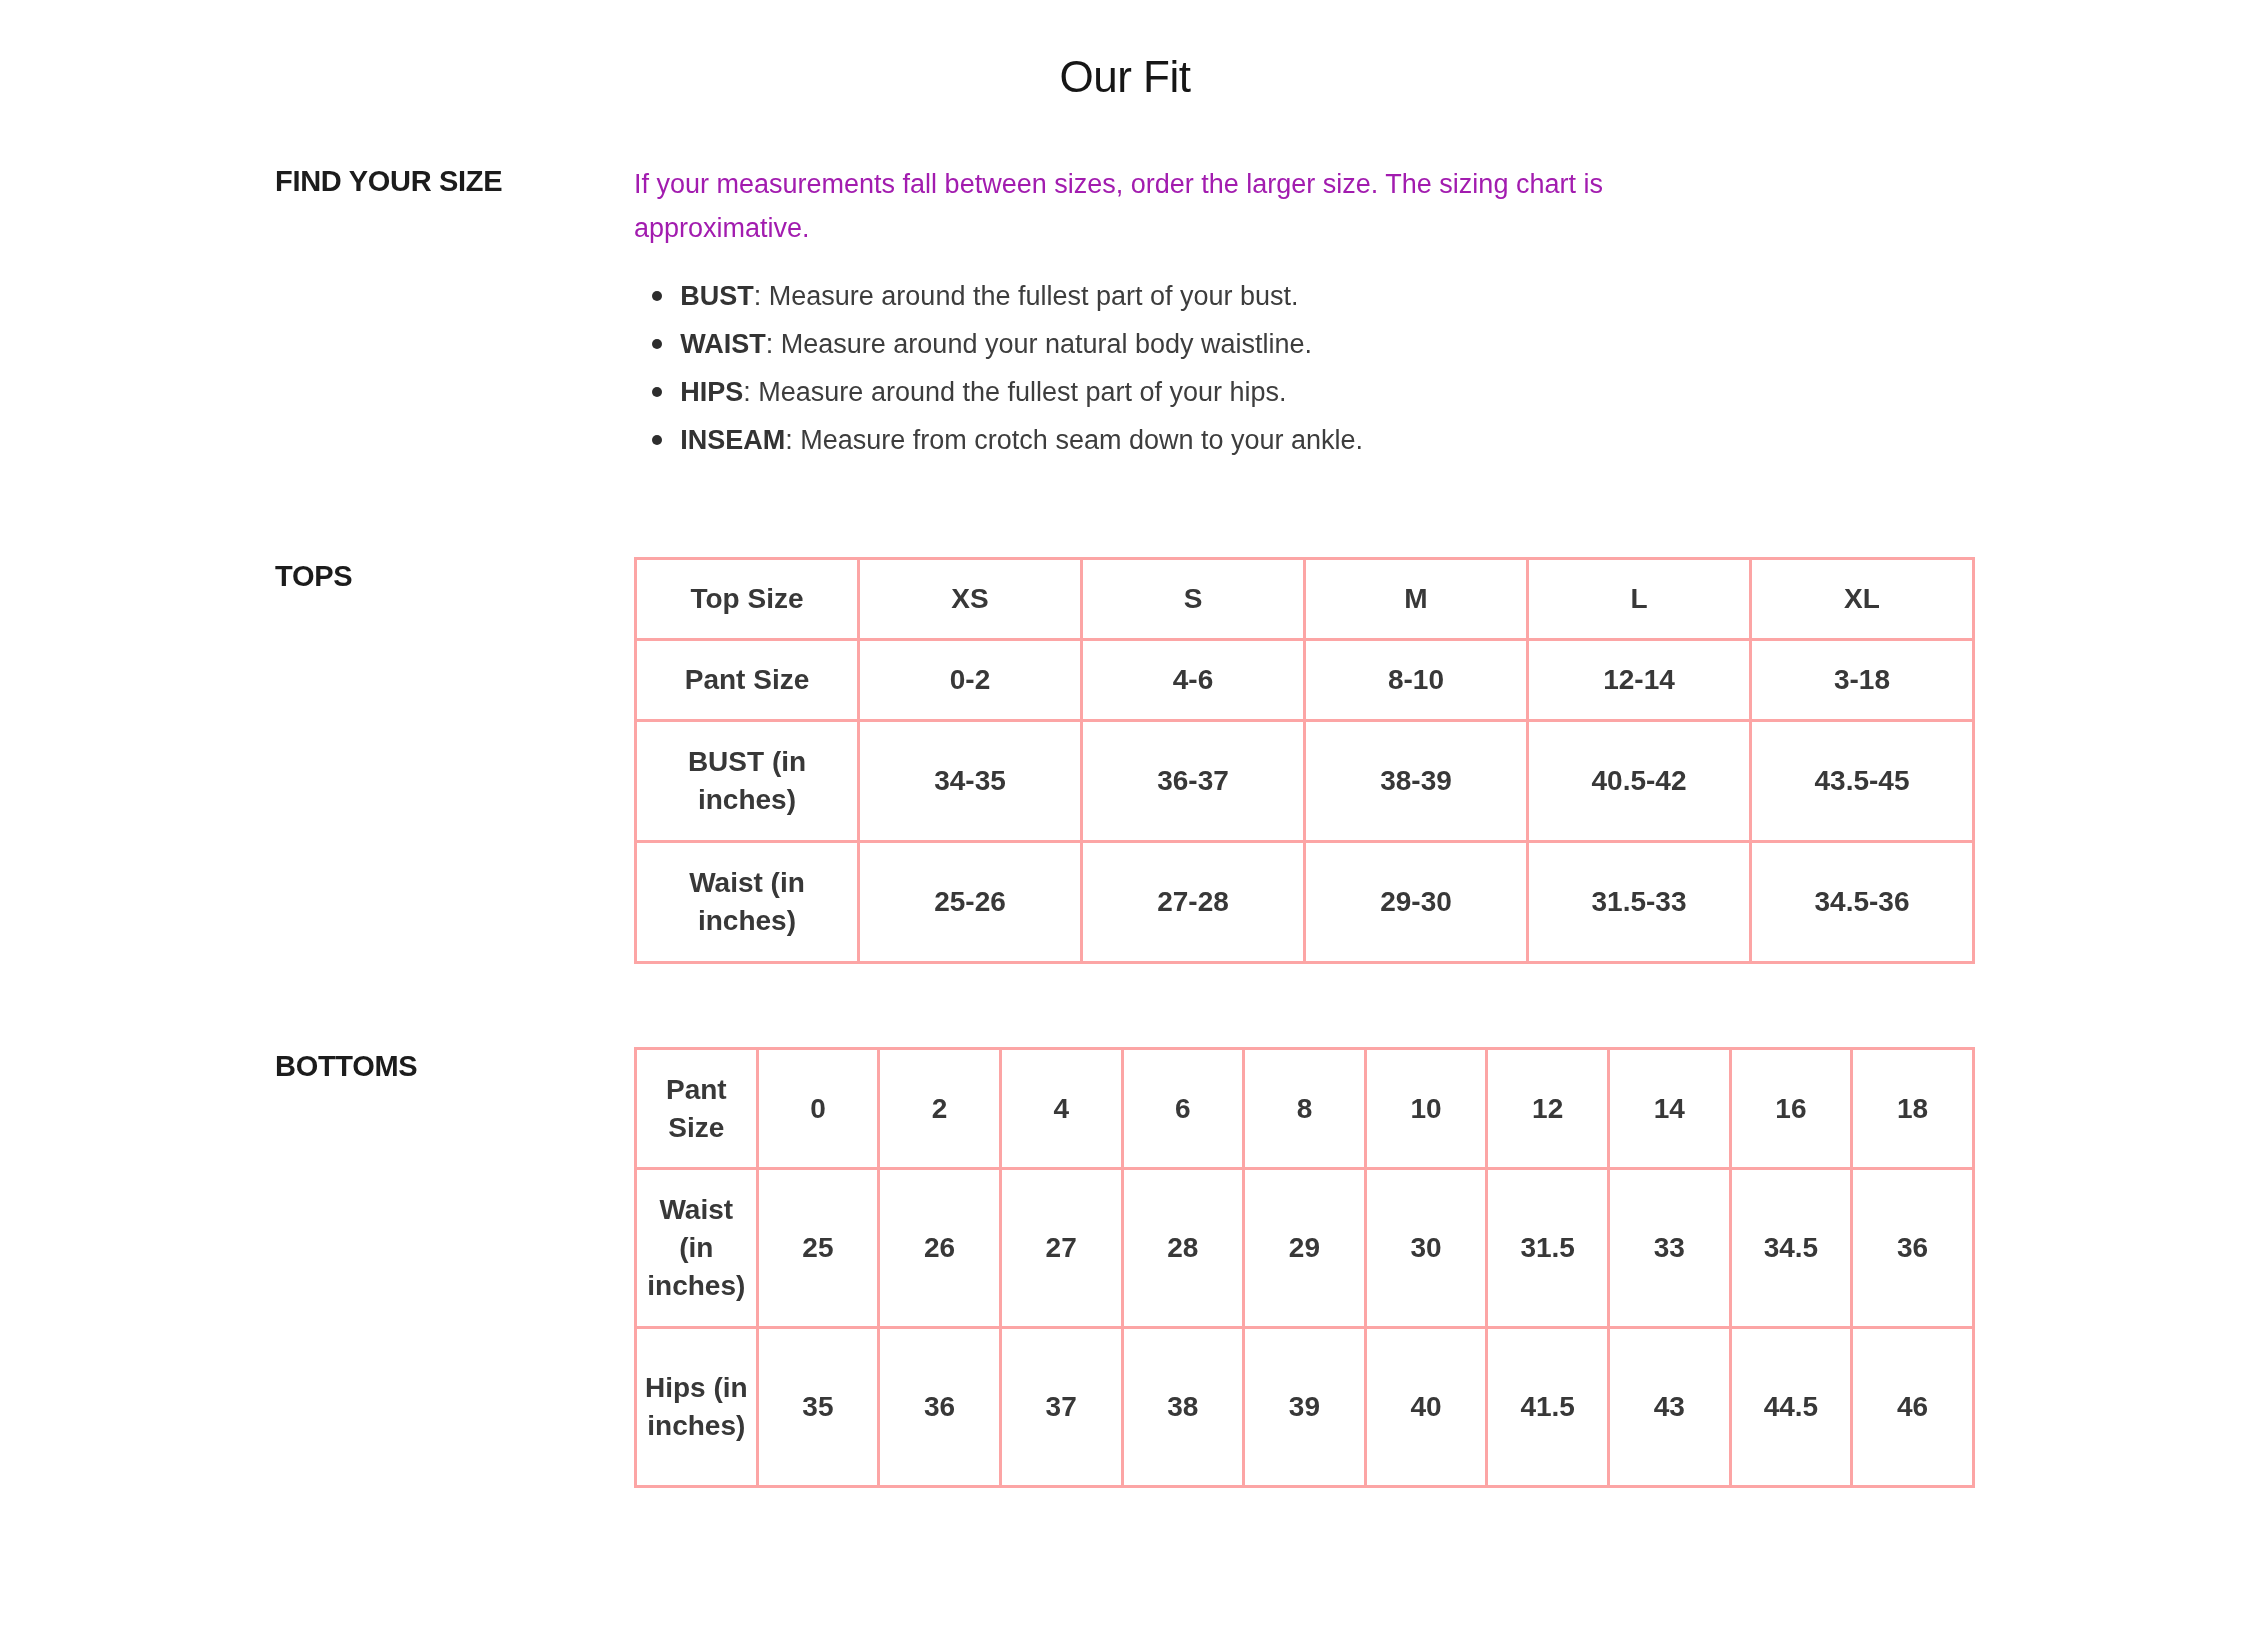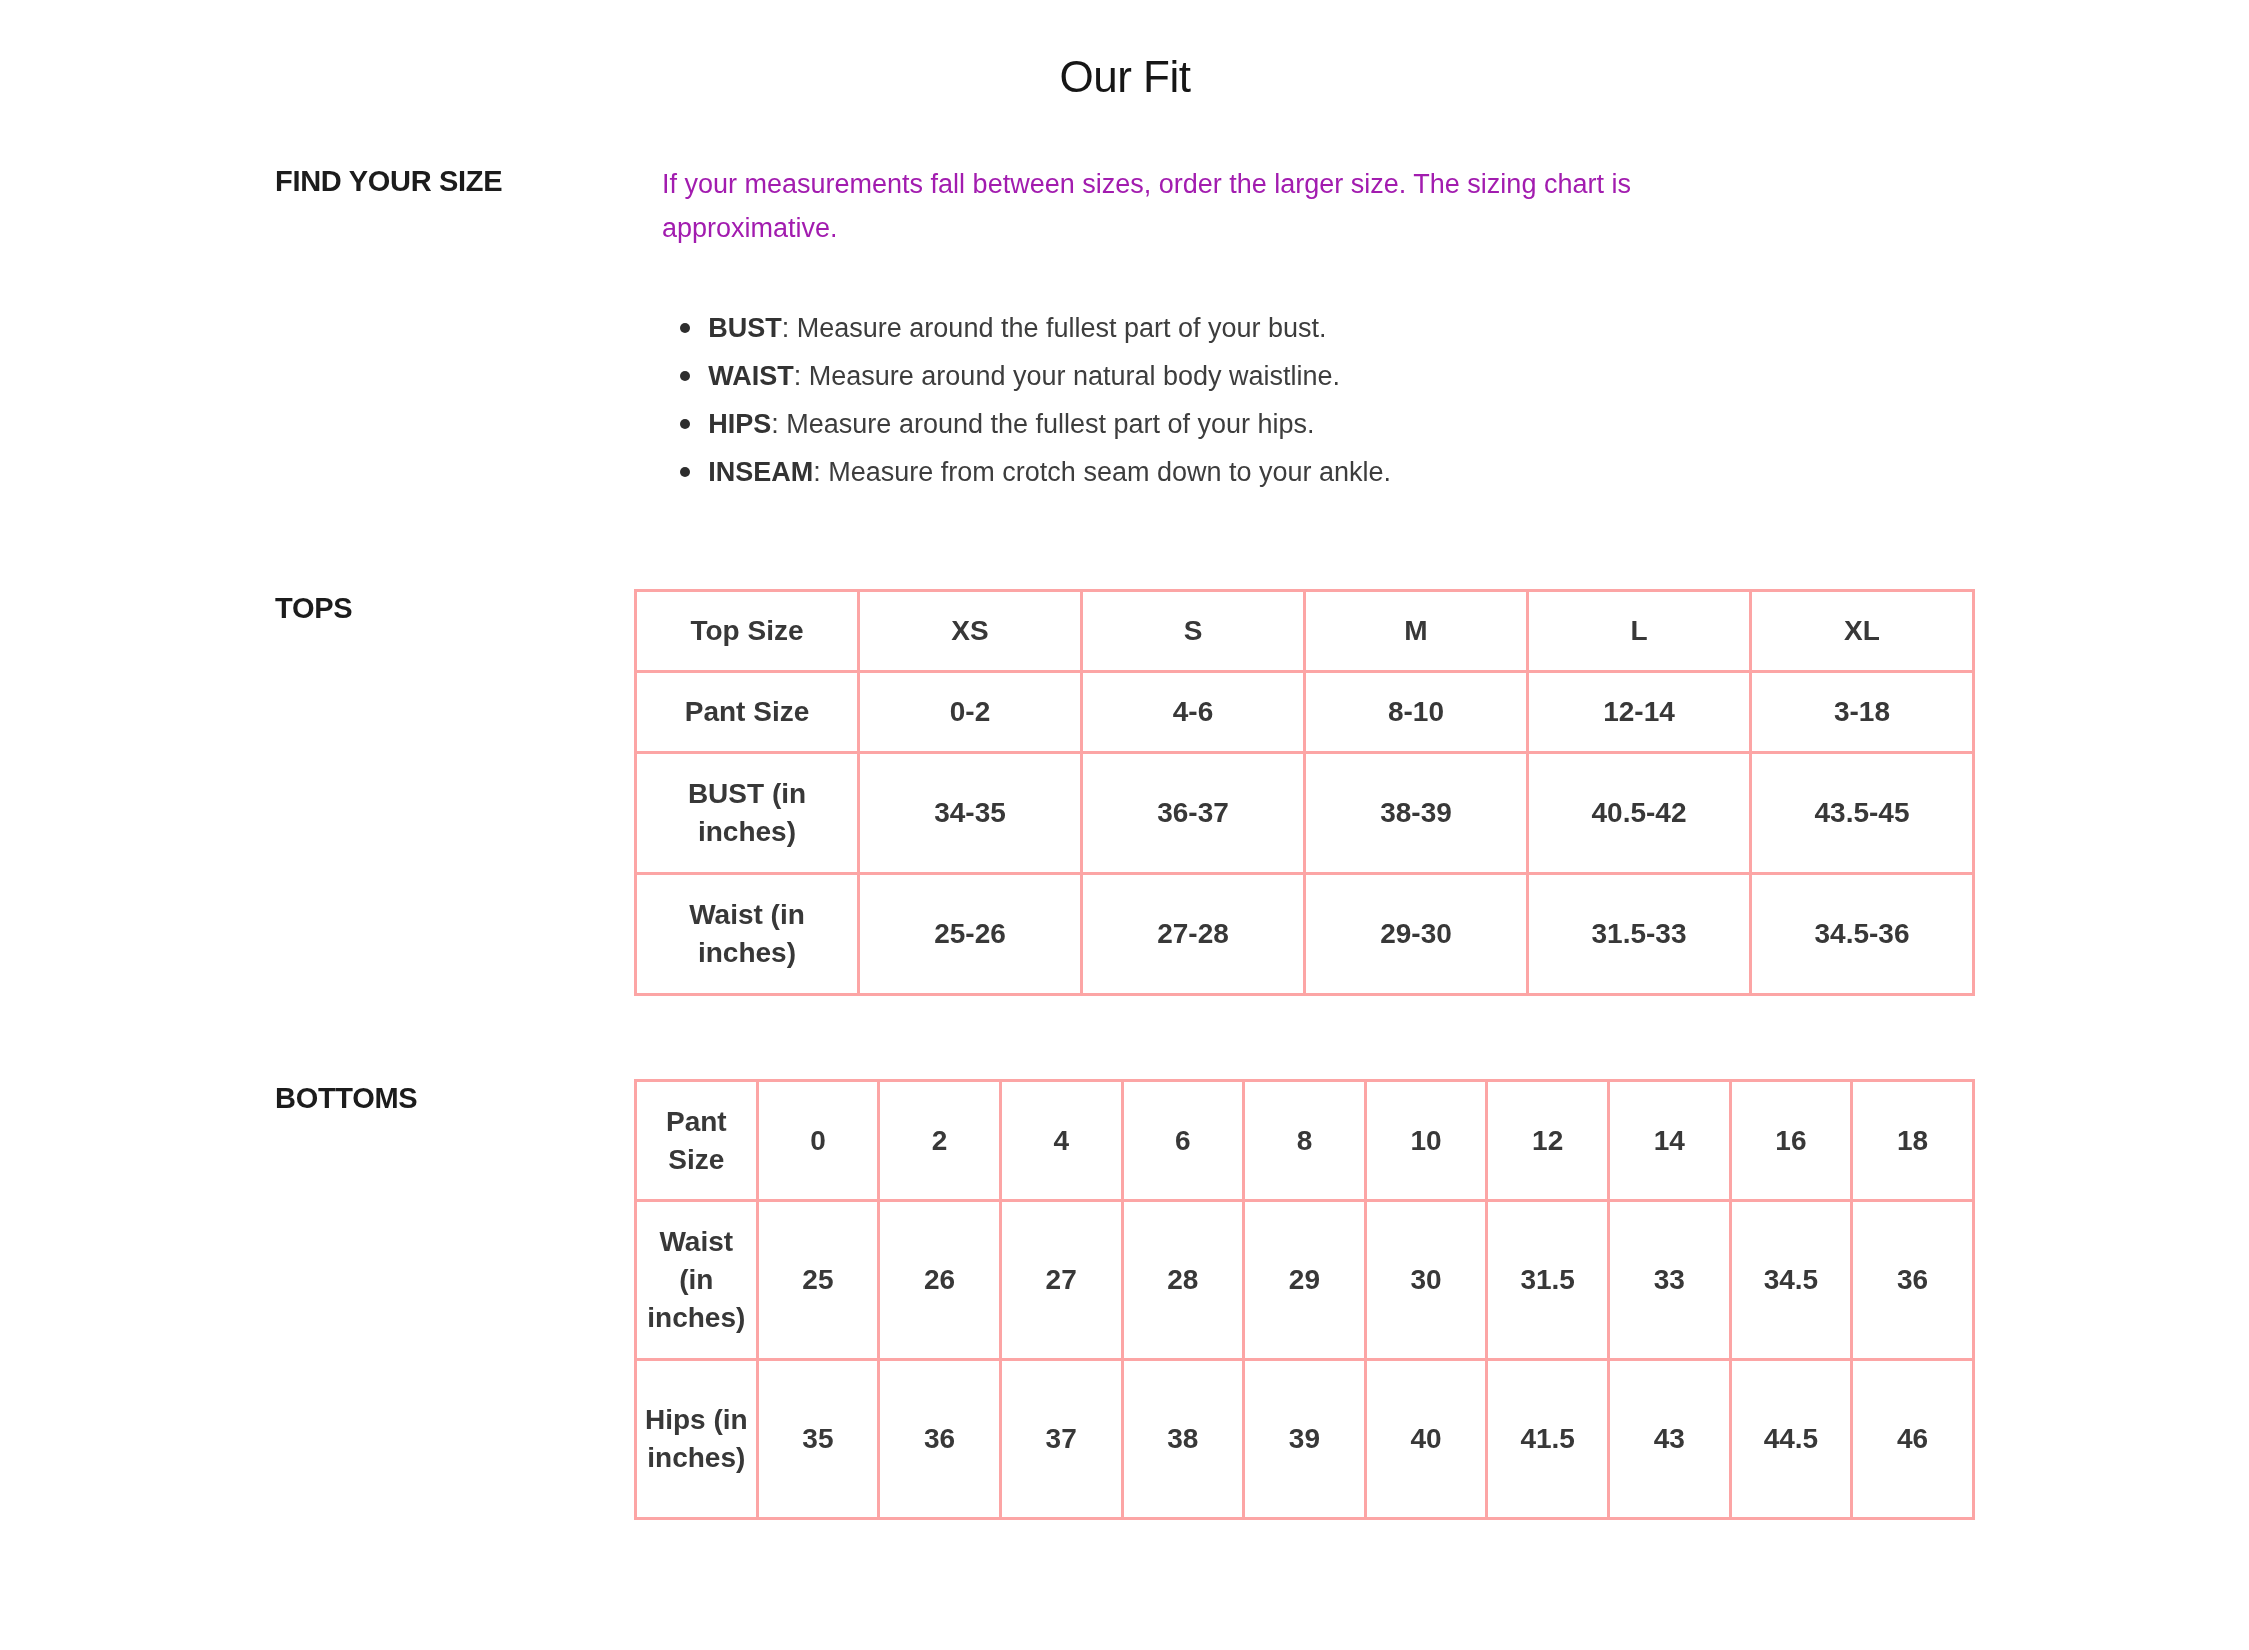--- a/index.html
+++ b/index.html
@@ -20,21 +20,21 @@
     color: #161616;
   }
   .container {
     width: 1700px;
     margin: 0 auto;
   }
   .section {
     display: flex;
     align-items: flex-start;
   }
-  .section-find { margin-top: 60px; gap: 28px; }
+  .section-find { margin-top: 60px; }
   .section-tops { margin-top: 83px; }
   .section-bottoms { margin-top: 83px; }
   .label-col {
     width: 359px;
     flex: 0 0 359px;
   }
   .section-heading {
     font-size: 29px;
     font-weight: 700;
     color: #1c1c1c;
@@ -47,21 +47,21 @@
     width: 1341px;
   }
   .intro {
     font-size: 27px;
     line-height: 44px;
     max-width: 1134px;
     color: #a21caf;
   }
   .bullets {
     list-style: none;
-    margin-top: 64px;
+    margin-top: 32px;
     padding-left: 29px;
   }
   .bullets li {
     position: relative;
     font-size: 27px;
     line-height: 29px;
     margin-bottom: 19px;
     padding-left: 17.3px;
     color: #3d3d3d;
   }

